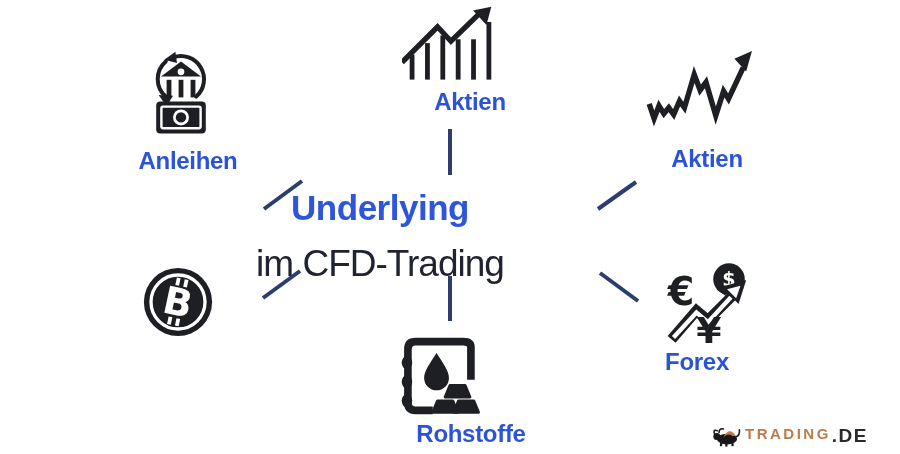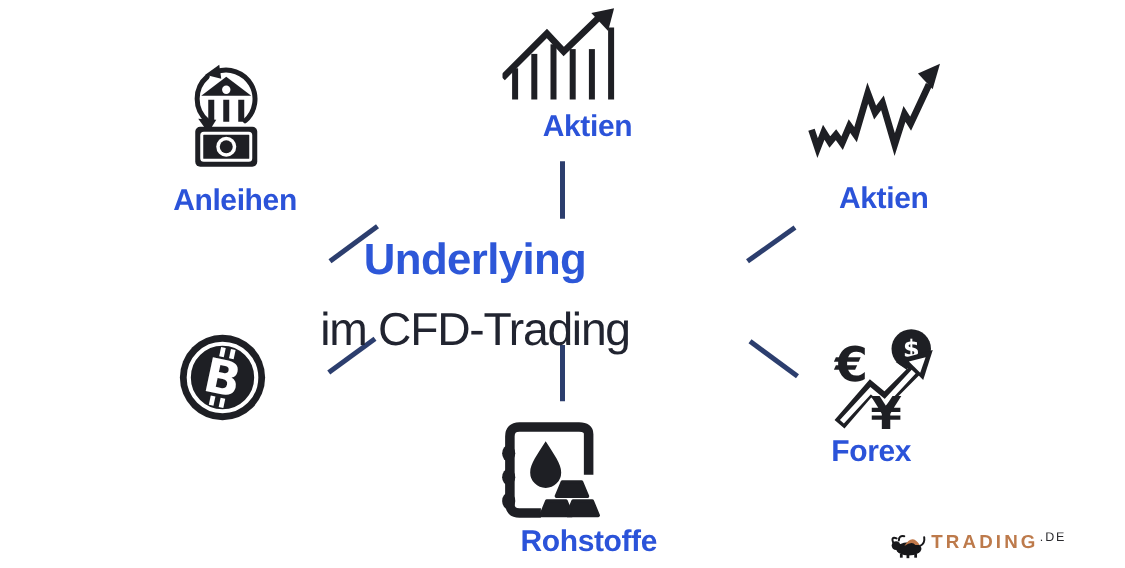--- a/index.html
+++ b/index.html
@@ -14,21 +14,21 @@
     font-weight:bold;font-size:24px;color:#2b53d9;white-space:nowrap;
     letter-spacing:-0.3px;
   }
   .title-wrap{position:absolute;left:0;top:190px;width:760px;text-align:center;line-height:1;}
   .title-line1{font-size:35px;font-weight:bold;color:#2d57d8;letter-spacing:-0.5px;margin:0;}
   .title-line2{font-size:37px;font-weight:normal;color:#212430;letter-spacing:-1px;margin:20px 0 0 0;}
   .logo{
     position:absolute;left:712px;top:425px;display:flex;gap:3px;
   }
   .logo-brand{font-weight:bold;font-size:15px;letter-spacing:2.5px;color:#bd7a4b;}
-  .logo-tld{font-weight:normal;font-size:10px;letter-spacing:1.5px;color:#2a2a2e;margin-left:-2px;}
+  .logo-tld{font-weight:bold;font-size:19px;letter-spacing:1.5px;color:#2a2a2e;margin-left:-2px;}
   svg text{font-family:"DejaVu Sans","Liberation Sans",sans-serif;}
 </style>
 </head>
 <body>
 
 <div class="canvas">
 
   <svg class="overlay" viewBox="0 0 900 454">
     <g stroke="#2c3e6e" stroke-width="4">
       <line x1="450" y1="129" x2="450" y2="175"></line>

